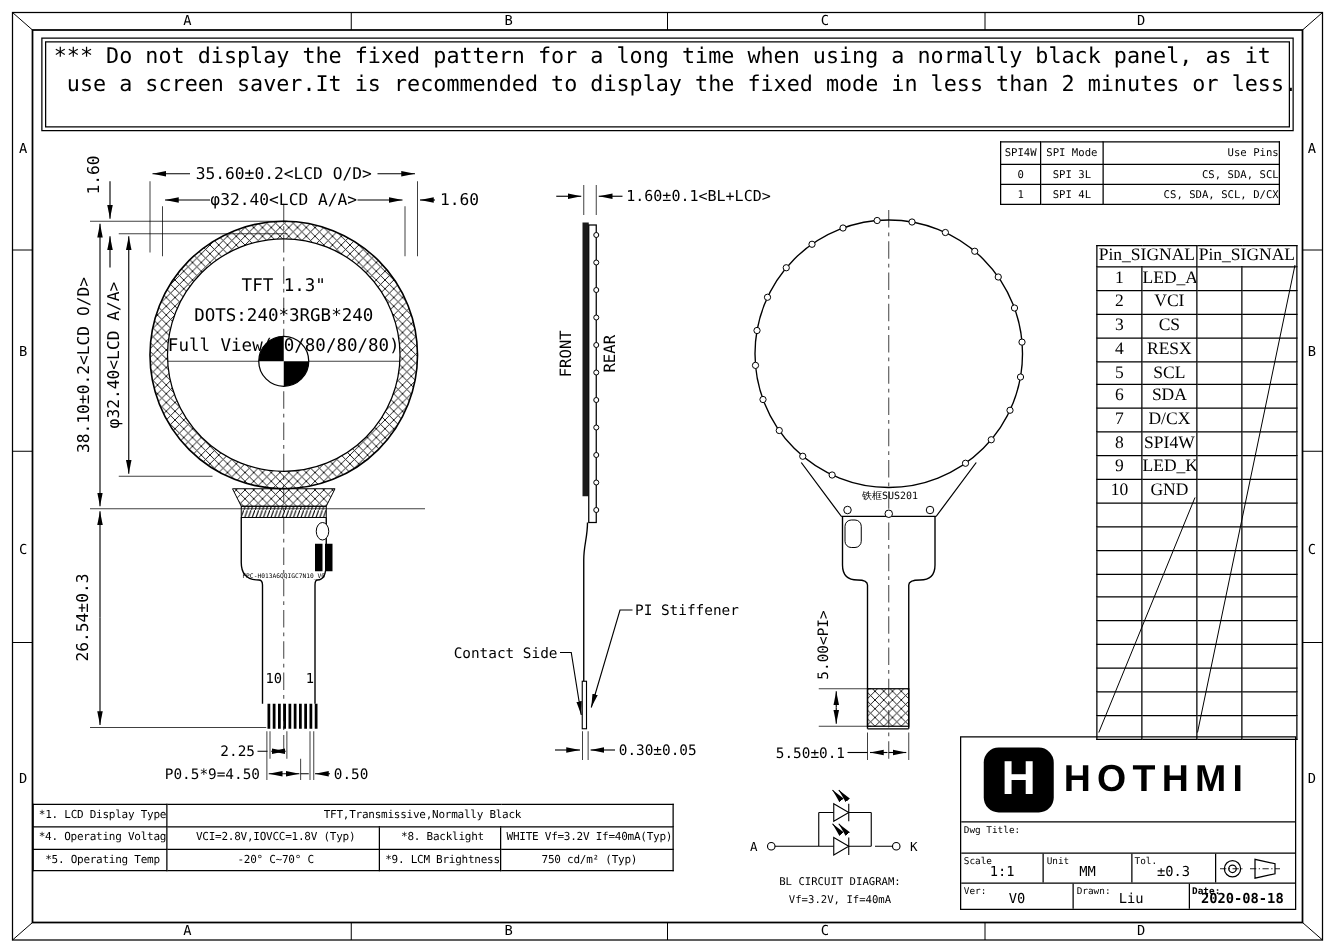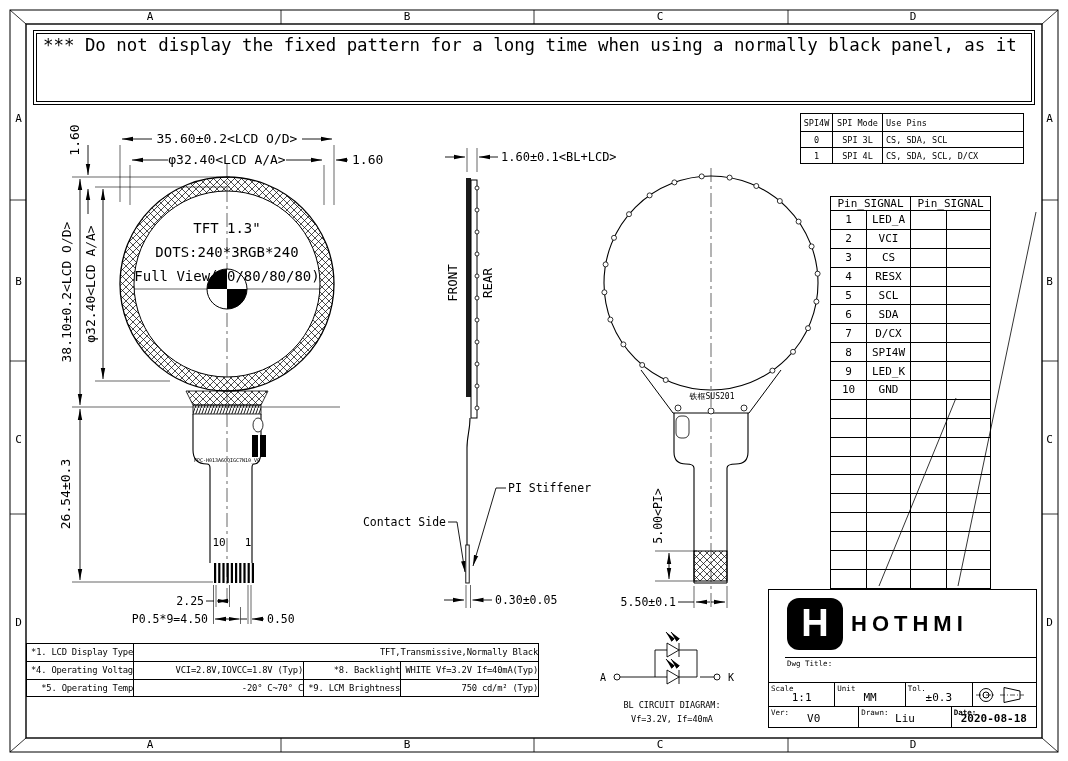--- a/index.html
+++ b/index.html
@@ -11,37 +11,37 @@
   .flet{font-size:11px;line-height:14px;text-align:center;}
   
   #warnbox{left:33px;top:30px;width:1000px;height:73px;border:1px solid #000;}
   #warnbox .inner{margin:2px;border:1px solid #000;height:calc(100% - 6px);
     font-size:17.4px;line-height:22.5px;white-space:pre;padding-left:6px;padding-top:0;}
   
   table{border-collapse:collapse;table-layout:fixed;background:transparent;}
   td,th{border:1px solid #000;padding:0;font-weight:normal;overflow:hidden;white-space:nowrap;background:transparent;}
   #spitable{left:800px;top:113px;width:223px;font-size:8.5px;}
   #spitable td{height:15px;text-align:center;}
-  #spitable td.l{text-align:left;padding-left:3px;margin-top:12px;}
-  #pintable{left:830px;top:196px;width:160px;font-size:11px;}
+  #spitable td.l{text-align:right;padding-left:3px;margin-top:12px;}
+  #pintable{left:877px;top:196px;width:160px;font-size:14px;font-family:Liberation Serif, serif;}
   #pintable td{height:17.9px;text-align:center;}
   #pintable tr.h td{height:13px;}
   #spectable{left:26px;top:643px;width:512px;font-size:8.8px;letter-spacing:-0.2px;}
-  #spectable td{height:16.8px;text-align:right;padding-left:4px;}
+  #spectable td{height:16.8px;text-align:center;padding-left:4px;}
   
   #tblock{left:768px;top:589px;width:269px;height:139px;border:1px solid #000;box-sizing:border-box;}
   #tblock .row{position:relative;box-sizing:border-box;border-top:1px solid #000;}
   #tblock .row:first-child{border-top:none;}
   .logorow{height:67px;display:flex;align-items:center;}
   .logomark{width:56px;height:52px;margin-left:18px;background:#000;border-radius:12px;
     display:flex;align-items:center;justify-content:center;color:#fff;
     font-family:"Liberation Sans",sans-serif;font-weight:800;font-size:38px;}
-  .brand{font-family:"Liberation Sans",sans-serif;font-weight:700;font-size:22px;
+  .brand{font-family:"Liberation Sans",sans-serif;font-weight:700;font-size:30px;
     letter-spacing:5px;margin-left:8px;}
-  .trow{height:25px;margin-left:16px;}
+  .trow{height:25px;}
   .srow{height:24px;display:flex;}
   .vrow{height:21px;display:flex;}
   .cell{position:relative;box-sizing:border-box;border-left:1px solid #000;height:100%;}
   .cell:first-child{border-left:none;}
   .mini{position:absolute;left:2px;top:1px;font-size:7.5px;}
   .cval{position:absolute;left:0;right:0;bottom:2px;text-align:center;font-size:11px;}
   #dwgtitle{position:absolute;left:0;right:0;bottom:2px;text-align:center;font-size:16px;}
 </style>
 </head>
 <body>
@@ -274,21 +274,21 @@
   <div class="abs flet" style="left:11px;top:112px;width:15px;">A</div>
   <div class="abs flet" style="left:11px;top:275px;width:15px;">B</div>
   <div class="abs flet" style="left:11px;top:433px;width:15px;">C</div>
   <div class="abs flet" style="left:11px;top:616px;width:15px;">D</div>
   <div class="abs flet" style="left:1042px;top:112px;width:15px;">A</div>
   <div class="abs flet" style="left:1042px;top:275px;width:15px;">B</div>
   <div class="abs flet" style="left:1042px;top:433px;width:15px;">C</div>
   <div class="abs flet" style="left:1042px;top:616px;width:15px;">D</div>
 
   <div id="warnbox" class="abs">
-    <div class="inner"><div>*** Do not display the fixed pattern for a long time when using a normally black panel, as it</div></div>
+    <div class="inner"><div>*** Do not display the fixed pattern for a long time when using a normally black panel, as it</div><div> use a screen saver.It is recommended to display the fixed mode in less than 2 minutes or less.</div></div>
   </div>
 
   <table id="spitable" class="abs">
     <colgroup>
         <col style="width:32px">
         <col style="width:50px">
         <col style="width:141px">
       </colgroup>
     <tbody>
         <tr>

